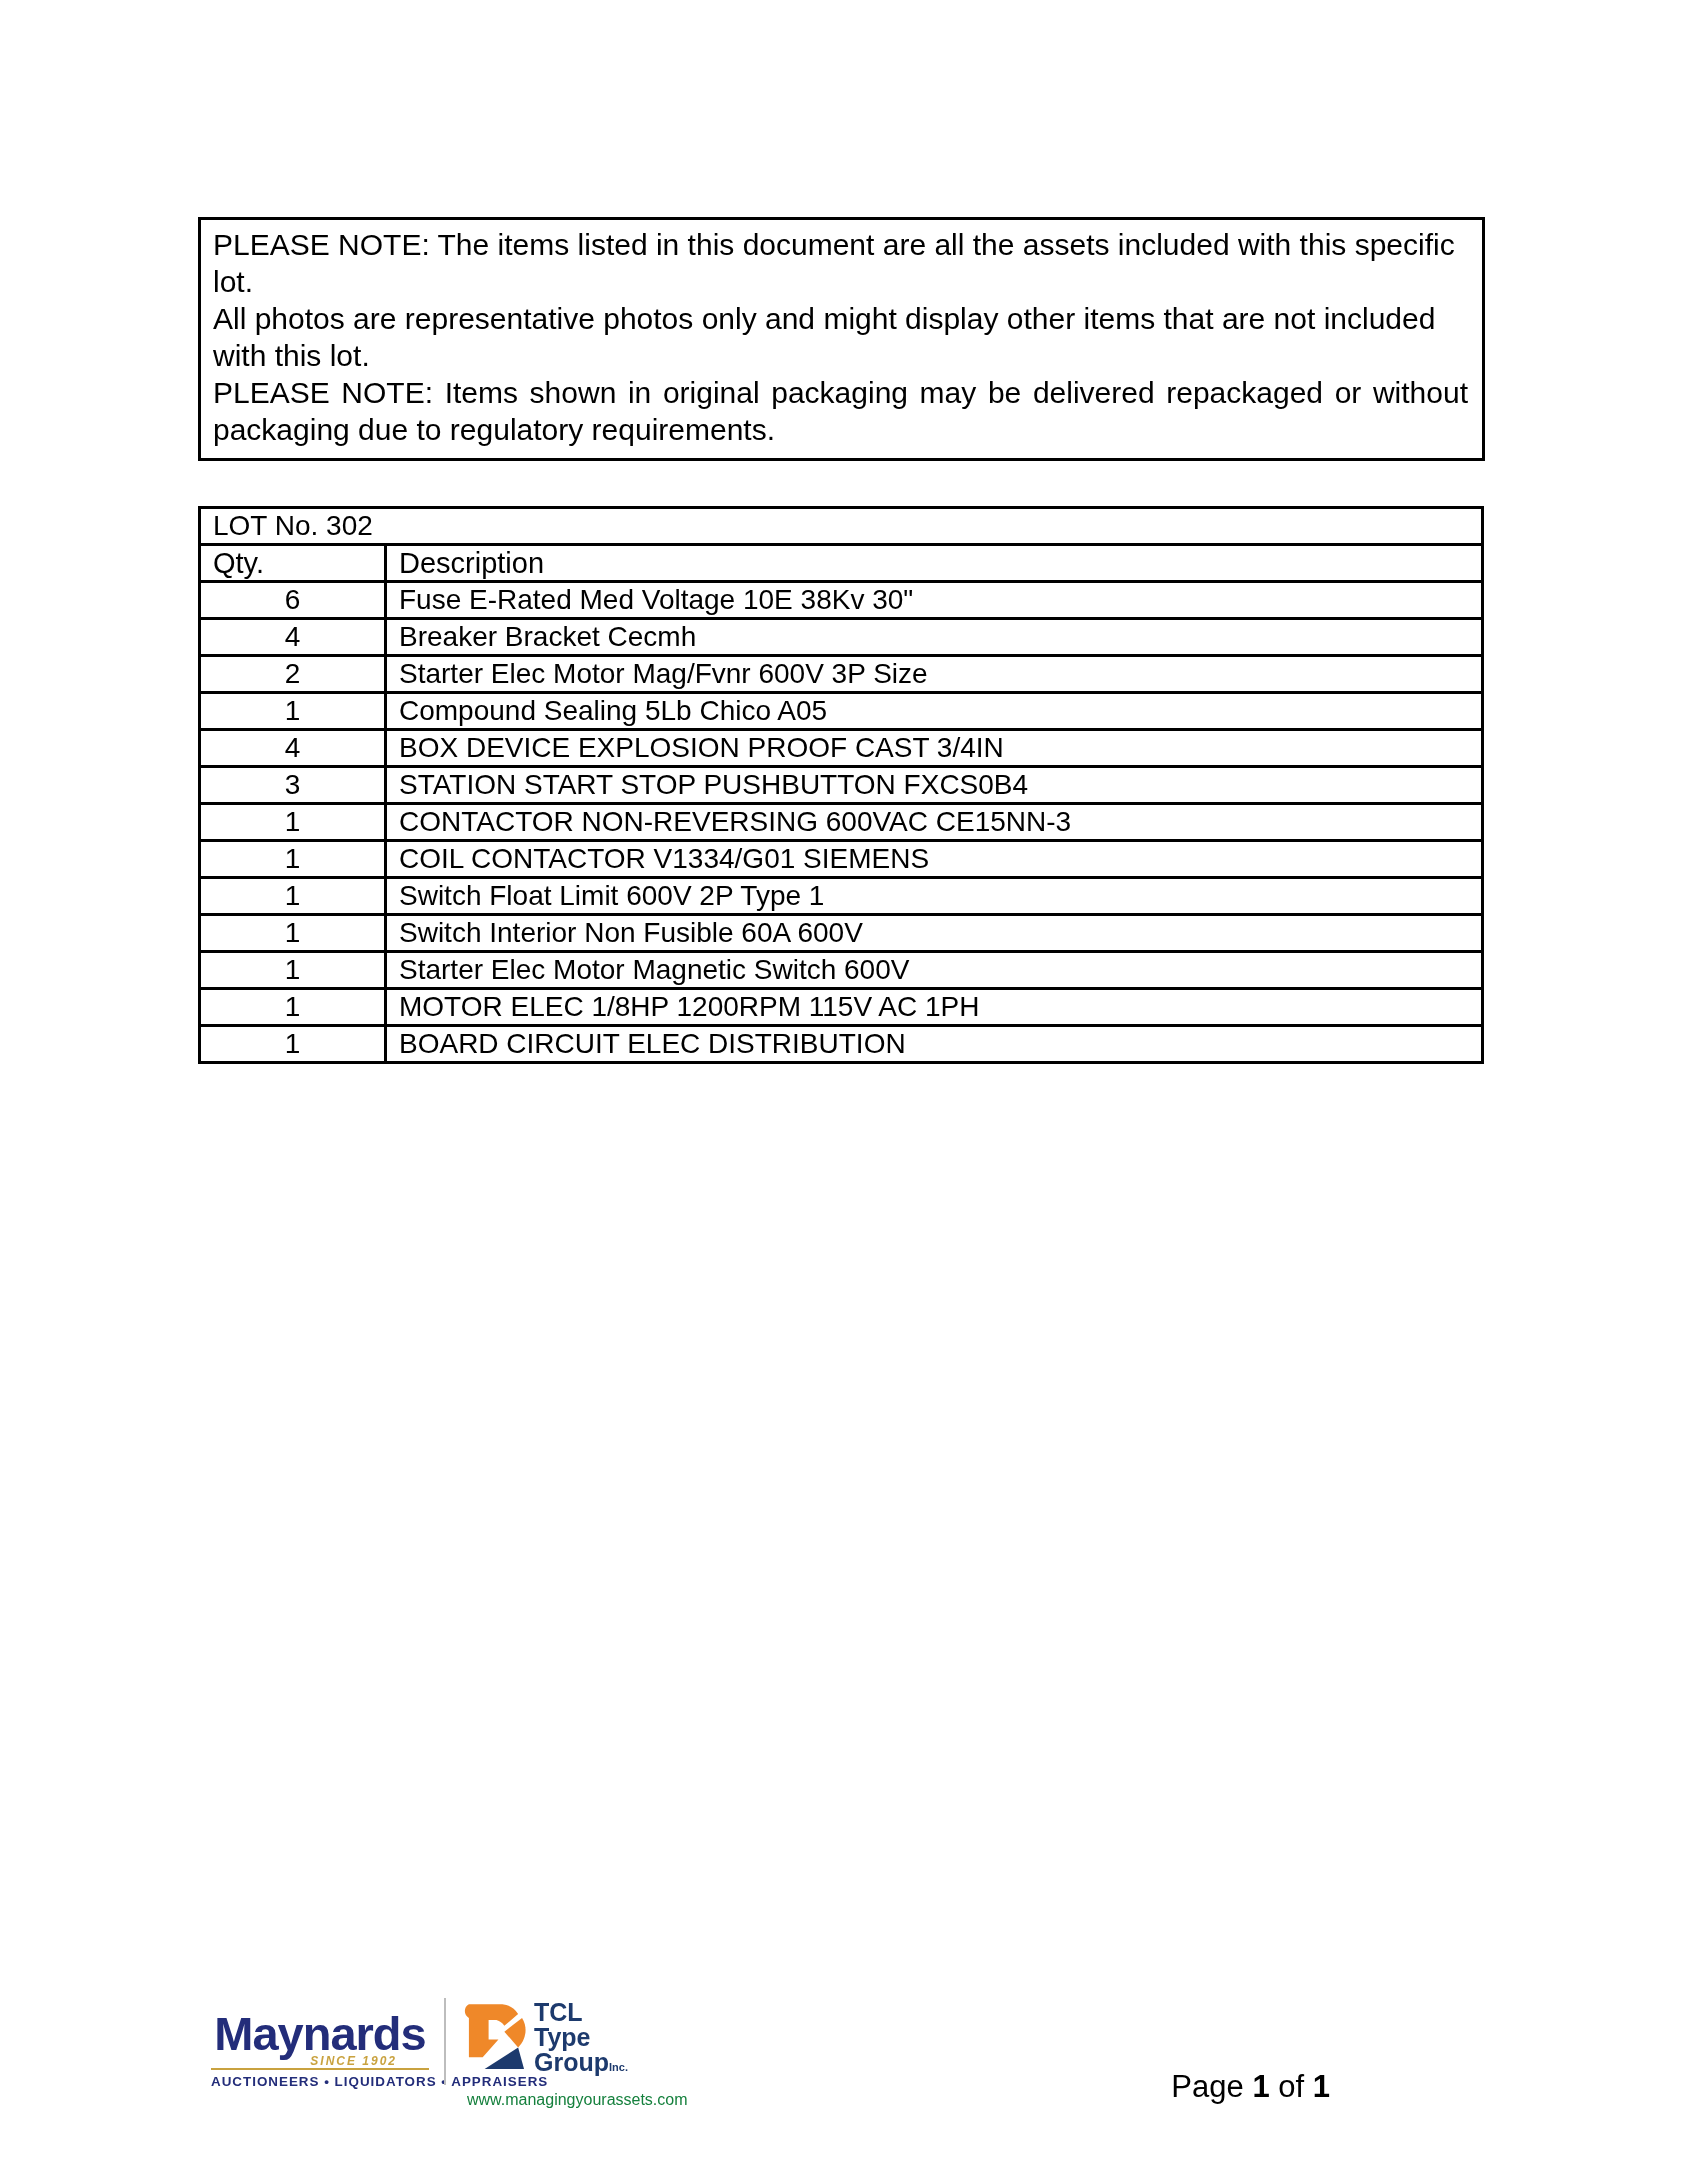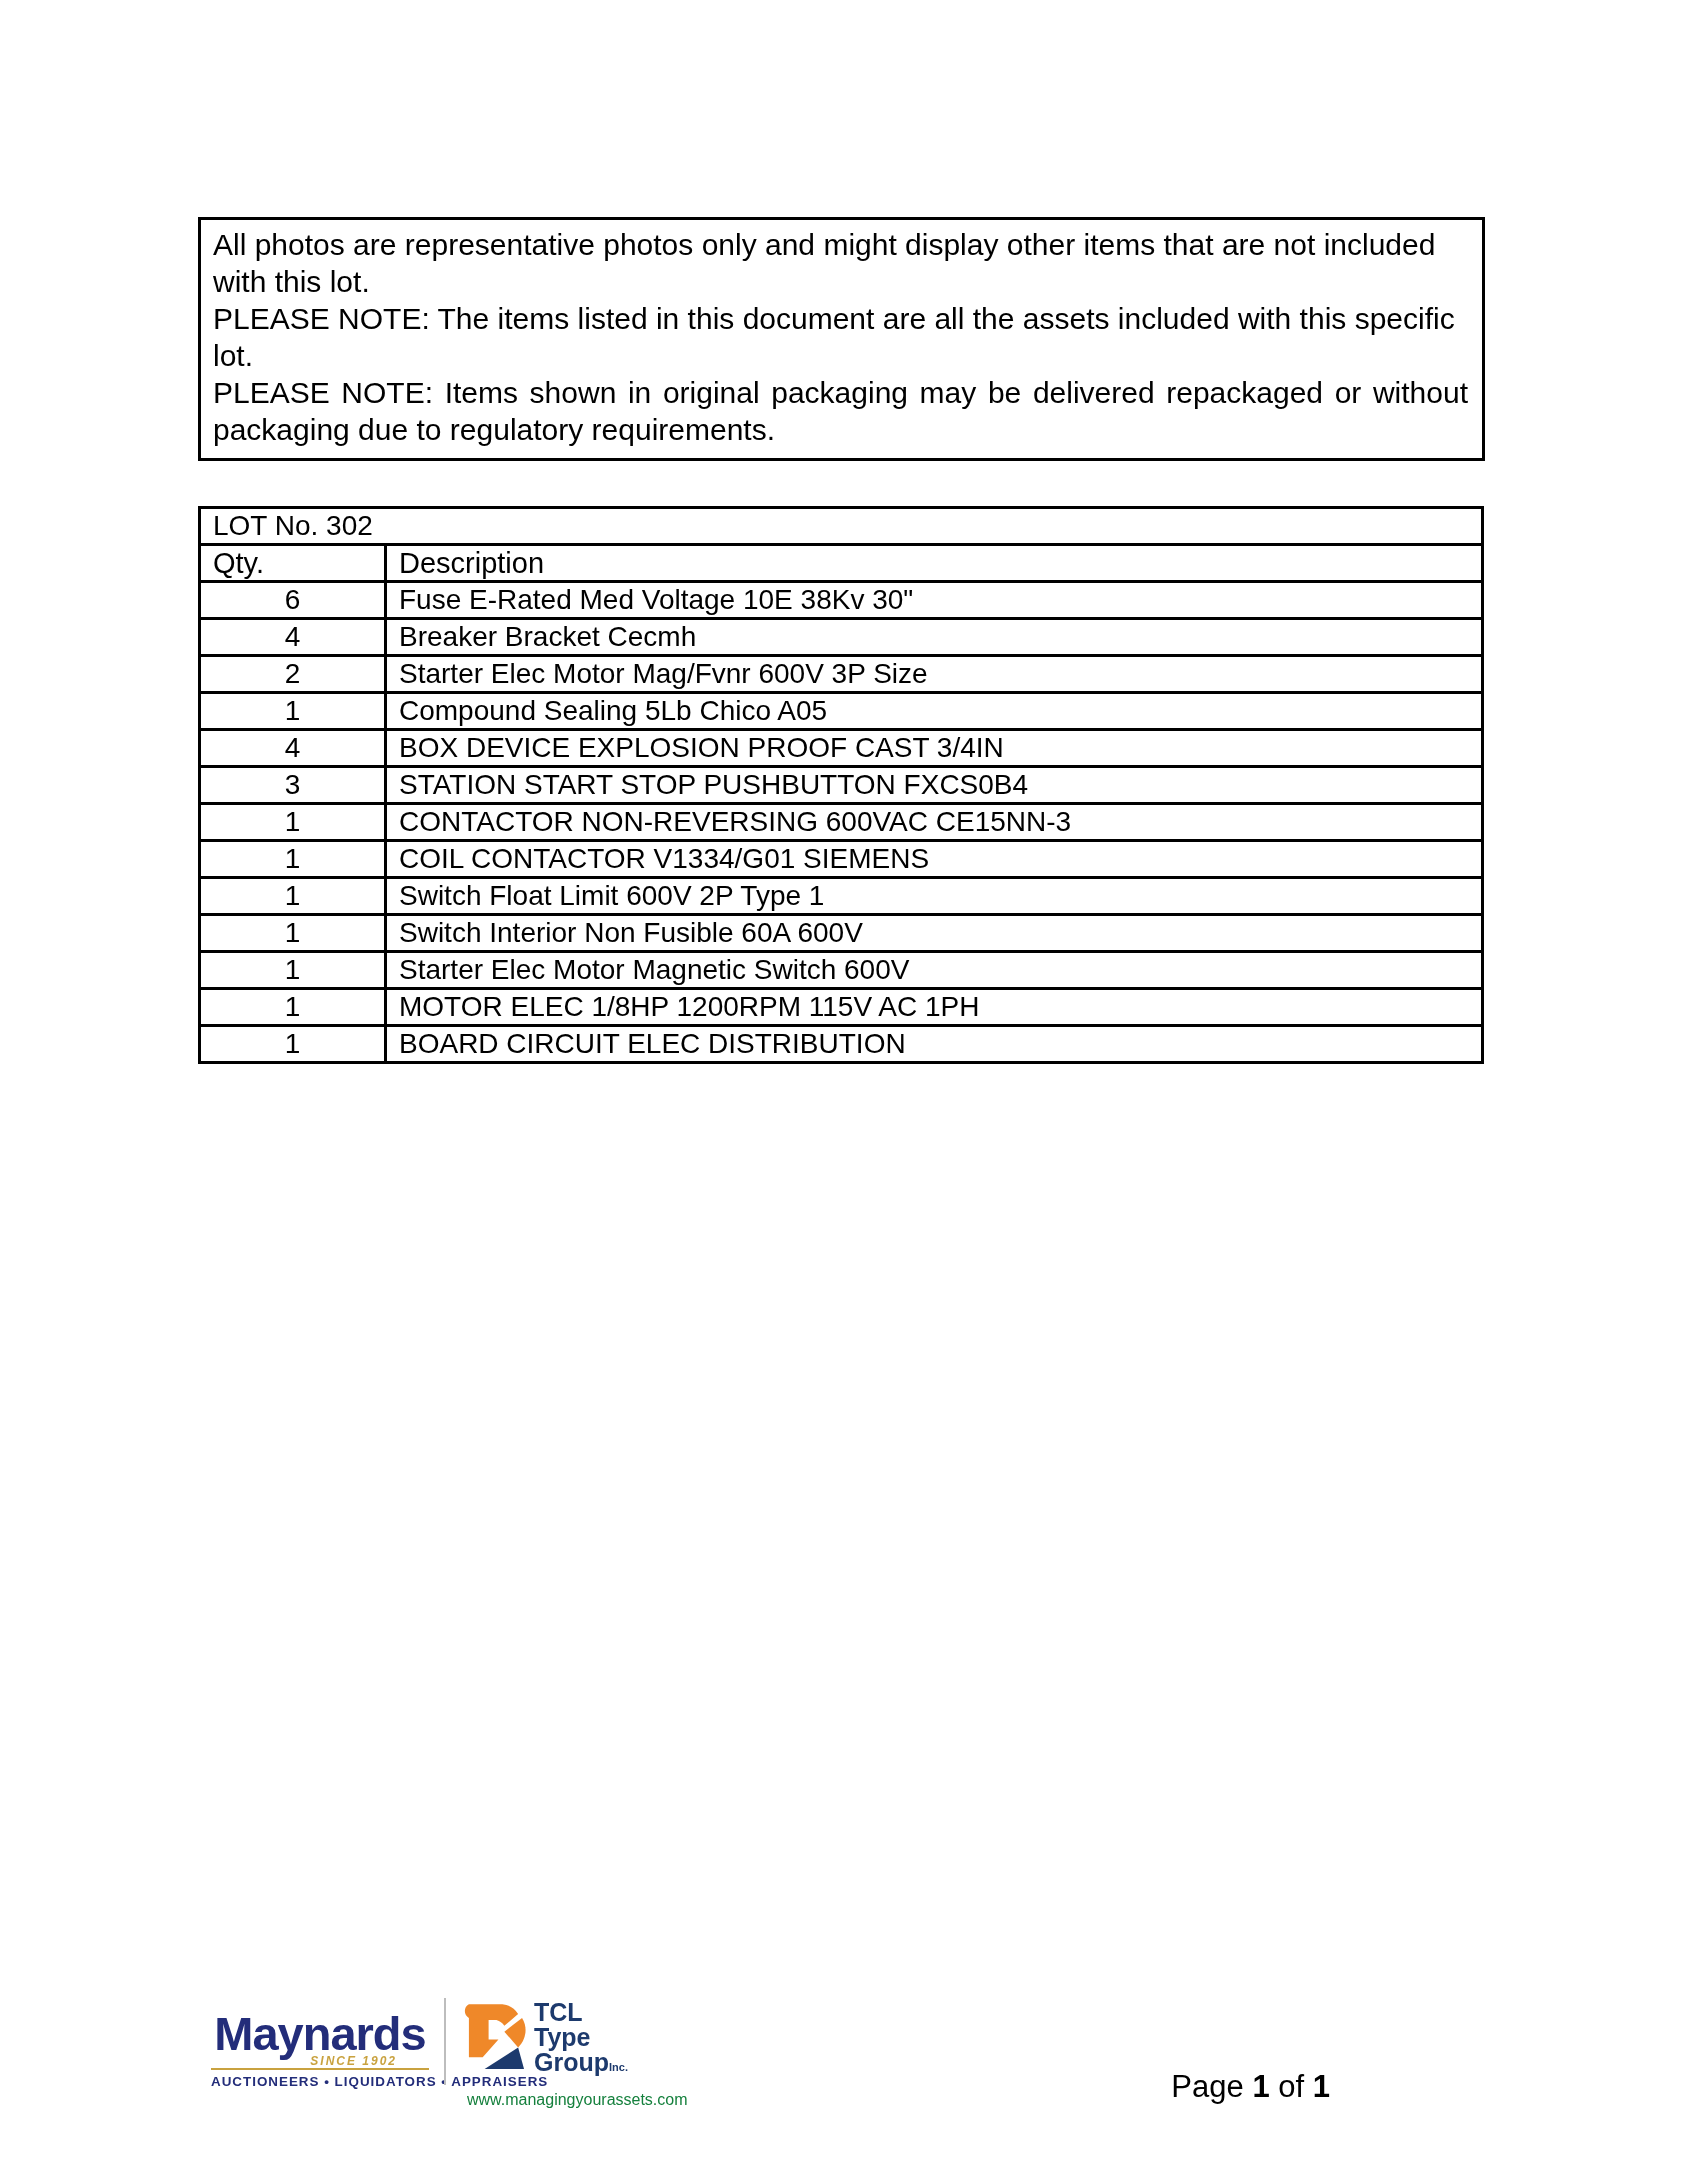--- a/index.html
+++ b/index.html
@@ -92,22 +92,22 @@
   }
   .page-num b{font-weight:bold;}
 </style>
 </head>
 <body>
 
 <div class="page">
 
 
   <div class="notice-box">
+    <p>PLEASE NOTE: The items listed in this document are all the assets included with this specific lot.</p>
     <p>All photos are representative photos only and might display other items that are not included with this lot.</p>
-    <p>PLEASE NOTE: The items listed in this document are all the assets included with this specific lot.</p>
     <p class="justified">PLEASE NOTE: Items shown in original packaging may be delivered repackaged or without packaging due to regulatory requirements.</p>
   </div>
 
   <table class="lot-table">
     <colgroup>
         <col style="width:186px">
         <col>
       </colgroup>
     <tbody>
       <tr>

